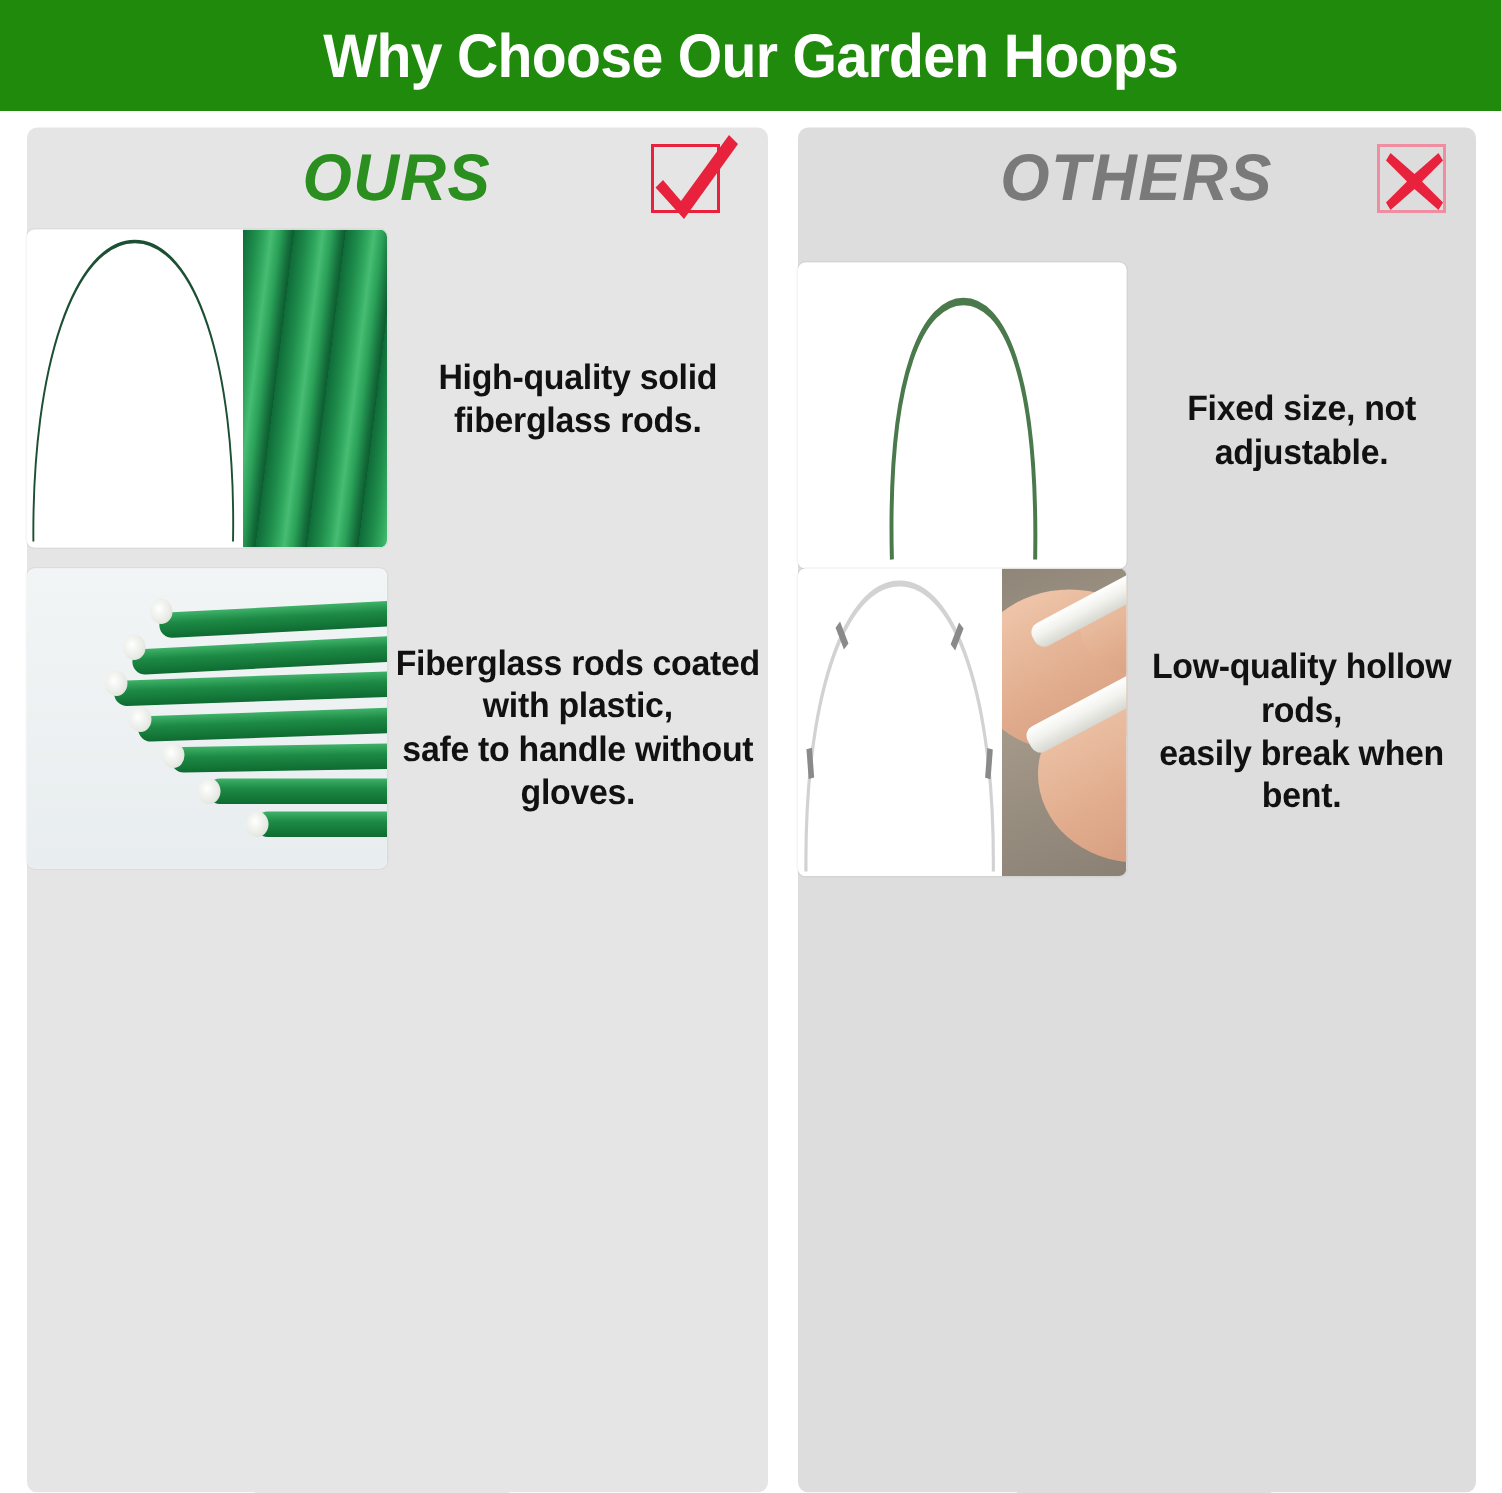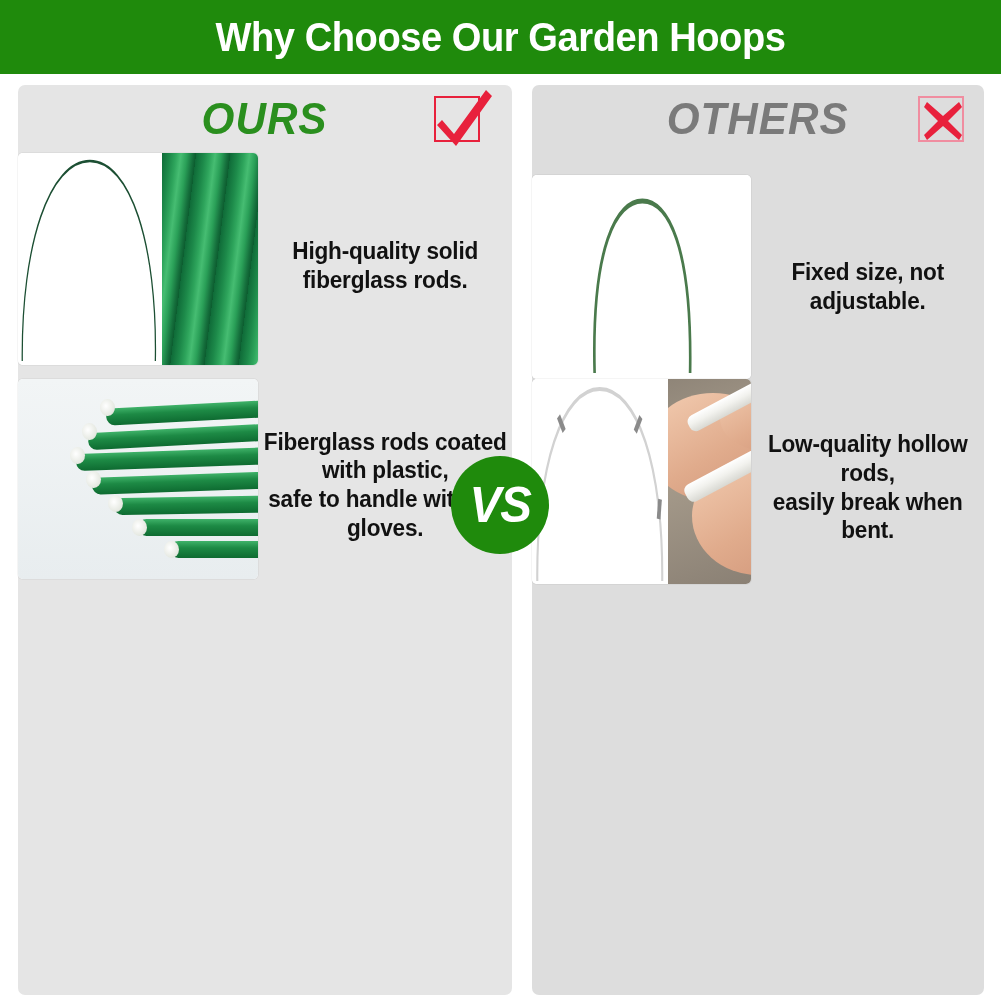--- a/index.html
+++ b/index.html
@@ -359,17 +359,14 @@
         </div>
         <div class="caption" style="margin-top:12px;">Low-quality hollow rods,
 easily break when bent.</div>
       </div>
 
 
     </div>
 
   </div>
 
-  <div class="vs-badge">
-    <span class="vs-text">VS</span>
-  </div>
 
 </div>
 
 </body></html>

